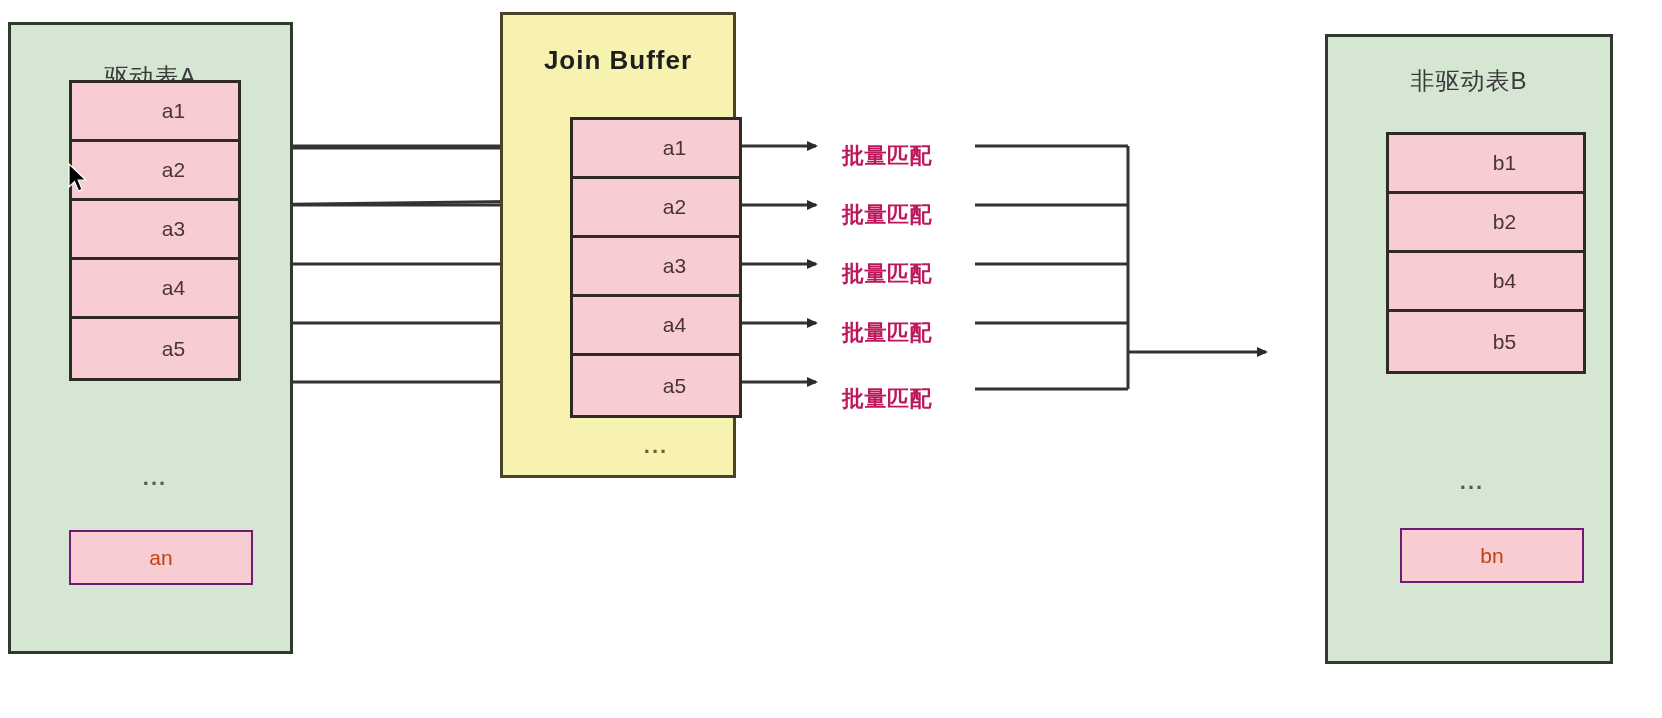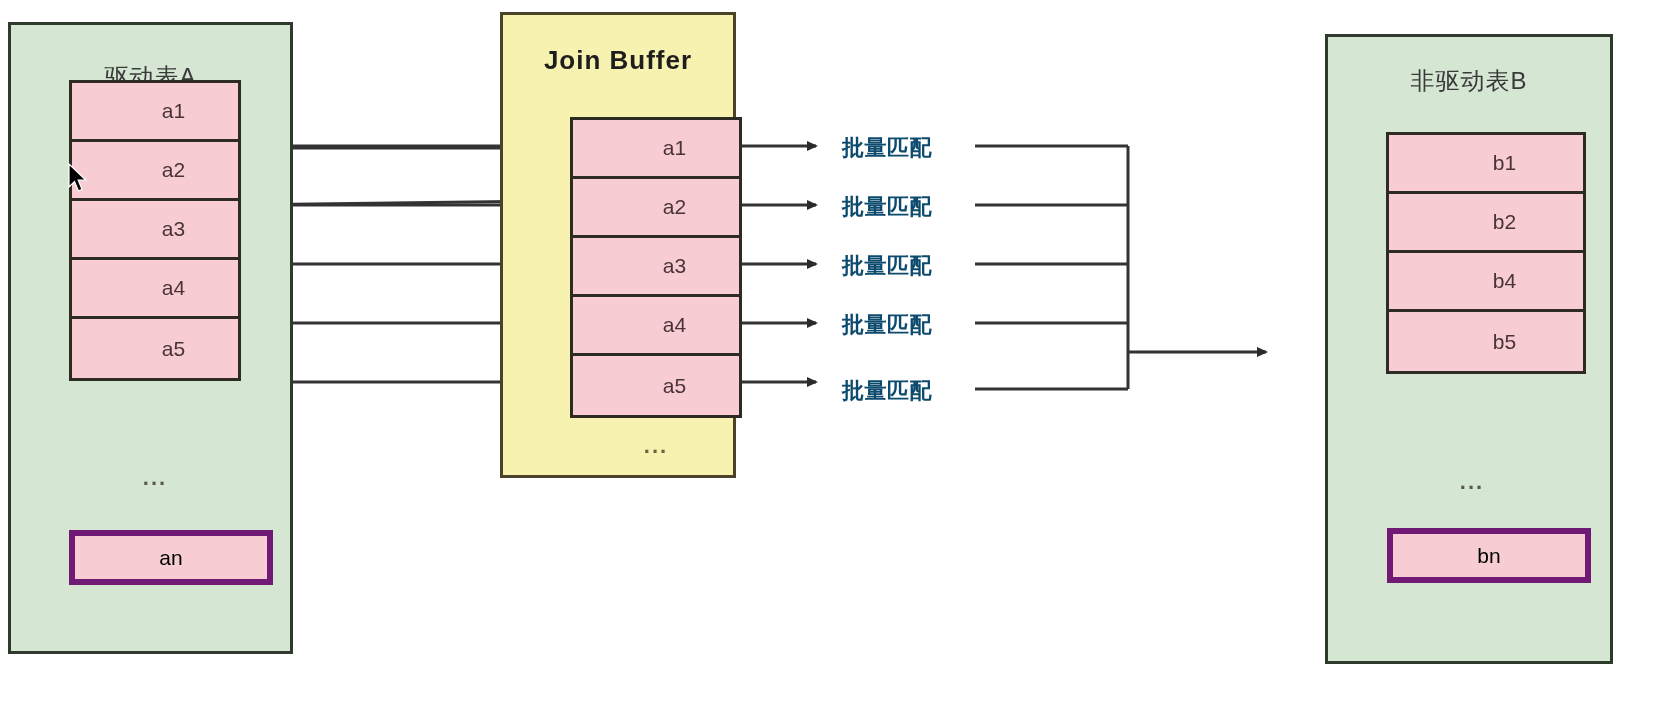--- a/index.html
+++ b/index.html
@@ -74,54 +74,55 @@
     justify-content: center;
     color: #4a3338;
     font-size: 21px;
     padding-left: 37px;
   }
   .cell:last-child { border-bottom: none; }
 
   .lone-cell {
     position: absolute;
     box-sizing: border-box;
-    width: 204px;
+    width: 184px;
     height: 55px;
     background: #f7cdd3;
-    border: 6px solid #701a75;
+    border: 2px solid #701a75;
     display: flex;
     align-items: center;
     justify-content: center;
-    color: #000000;
+    color: #c2410c;
     font-size: 21px;
   }
   #cell-an { left: 58px; top: 505px; }
-  #cell-bn { left: 59px; top: 491px; }
+  #cell-bn { left: 72px; top: 491px; }
 
   .ellipsis {
     position: absolute;
     width: 172px;
     text-align: center;
     color: #5a5a4a;
     font-size: 22px;
     letter-spacing: 2px;
     font-weight: bold;
   }
   #ellipsis-a  { left: 58px;  top: 440px; }
   #ellipsis-jb { left: 67px;  top: 418px; color: #6a6440; }
   #ellipsis-b  { left: 58px;  top: 432px; }
 
   
   .match-label {
     position: absolute;
-    color: #0c4a6e;
+    color: #be185d;
     font-size: 22px;
     font-weight: bold;
     white-space: nowrap;
     letter-spacing: 0.5px;
+    margin-top: 8px;
   }
 
   
   #mouse-cursor {
     position: absolute;
     left: 68px;
     top: 163px;
     width: 22px;
     height: 32px;
     pointer-events: none;

